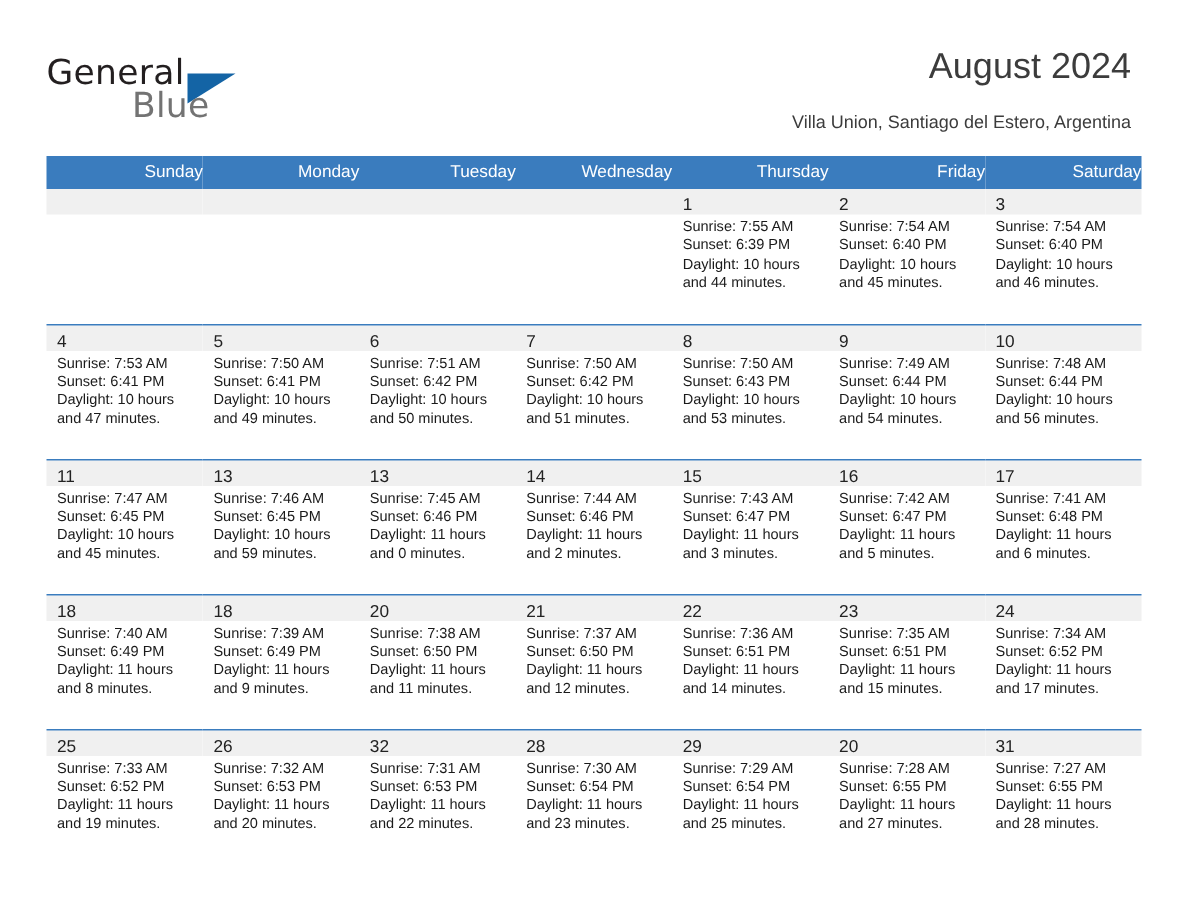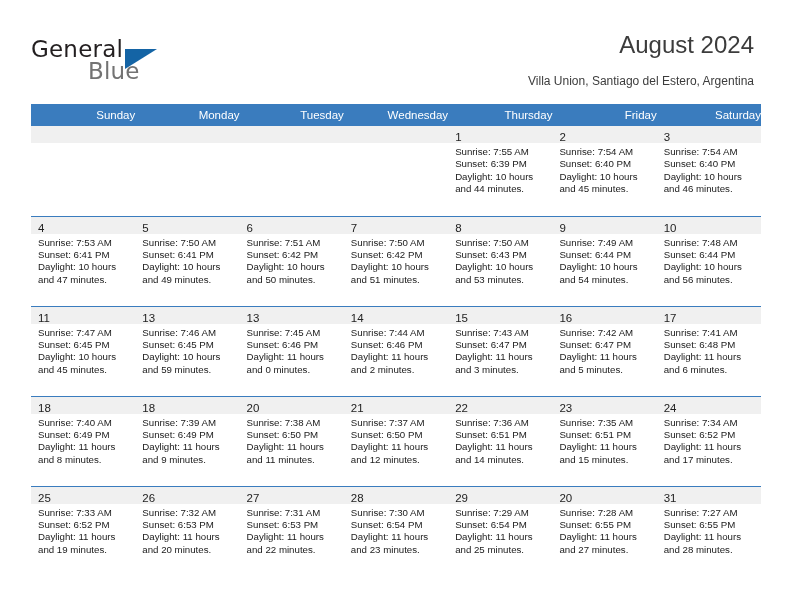--- a/index.html
+++ b/index.html
@@ -427,21 +427,21 @@
           <td>
             <div class="daynum-bar"><span class="daynum">26</span></div>
             <div class="cell-body">
               <div class="line">Sunrise: 7:32 AM</div>
               <div class="line">Sunset: 6:53 PM</div>
               <div class="line">Daylight: 11 hours</div>
               <div class="line">and 20 minutes.</div>
             </div>
           </td>
           <td>
-            <div class="daynum-bar"><span class="daynum">27</span></div>
+            <div class="daynum-bar"><span class="daynum">32</span></div>
             <div class="cell-body">
               <div class="line">Sunrise: 7:31 AM</div>
               <div class="line">Sunset: 6:53 PM</div>
               <div class="line">Daylight: 11 hours</div>
               <div class="line">and 22 minutes.</div>
             </div>
           </td>
           <td>
             <div class="daynum-bar"><span class="daynum">28</span></div>
             <div class="cell-body">

